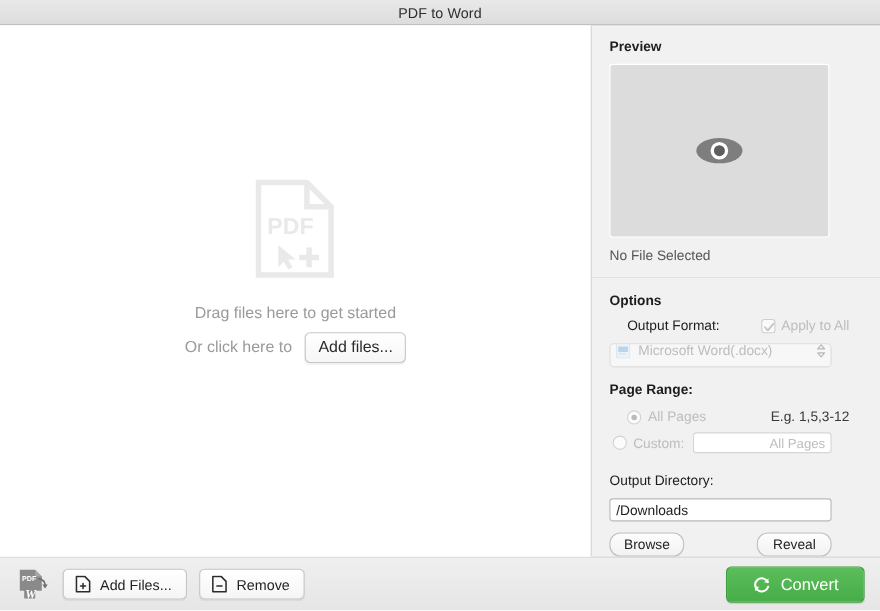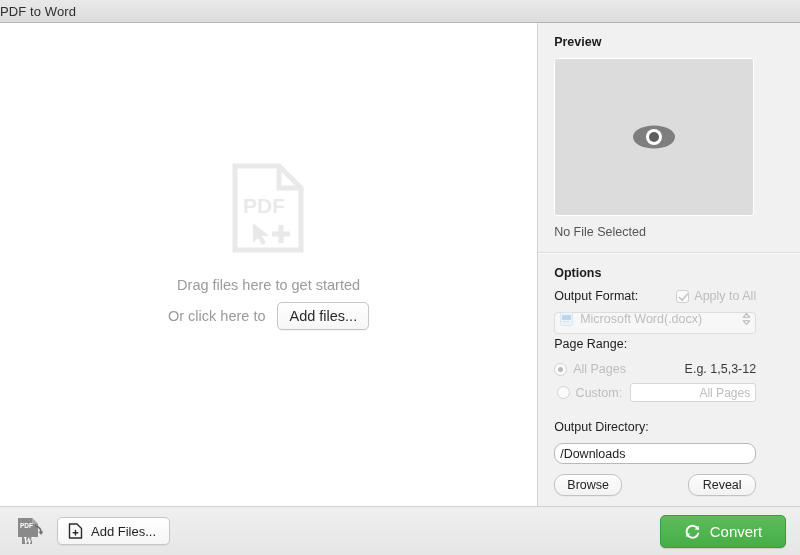--- a/index.html
+++ b/index.html
@@ -24,20 +24,21 @@
   }
 
   
   .titlebar {
     height: 22px;
     min-height: 22px;
     background: linear-gradient(to bottom, #e9e9e9 0%, #dcdcdc 100%);
     border-bottom: 1px solid #b4b4b4;
     display: flex;
     align-items: center;
+    justify-content: center;
     position: relative;
   }
   .titlebar-title {
     font-size: 13px;
     color: #2f2f2f;
     letter-spacing: 0.1px;
   }
 
   
   .body-row {
@@ -137,24 +138,25 @@
     font-size: 12.5px;
     color: #1d1d1d;
   }
   .row {
     display: flex;
     align-items: center;
     justify-content: flex-end;
   }
   .row-space {
     justify-content: space-between;
+    margin-left: 16px;
   }
   .mt8 { margin-top: 9px; }
   .mt10 { margin-top: 11px; }
-  .mt12 { margin-top: 3px; }
+  .mt12 { margin-top: 13px; font-weight: bold; }
   .mt6 { margin-top: 7px; }
 
   .check-disabled {
     display: flex;
     align-items: center;
     gap: 5px;
     opacity: 1;
   }
   .checkbox-ui {
     width: 13px;
@@ -240,21 +242,21 @@
     margin-left: 8px;
   }
   .custom-input::placeholder { color: #bdbdbd; }
 
   .dir-input {
     width: 202px;
     height: 21px;
     box-sizing: border-box;
     background: #ffffff;
     border: 1px solid #b9b9b9;
-    border-radius: 9px;
+    border-radius: 3px;
     font-family: "Liberation Sans", sans-serif;
     font-size: 12.5px;
     color: #1d1d1d;
     padding: 0 5px;
   }
   .dir-buttons {
     width: 202px;
     display: flex;
     justify-content: space-between;
     margin-top: 10px;
@@ -443,20 +445,27 @@
       </svg>
 
       <span class="tool-button">
         <svg class="tool-icon" viewBox="0 0 15 16">
           <path d="M1.5 1 H9 L13.5 5.5 V15 H1.5 Z" fill="none" stroke="#2b2b2b" stroke-width="1.4" stroke-linejoin="round"></path>
           <path d="M7.5 7.5 V12 M5.2 9.8 H9.8" stroke="#2b2b2b" stroke-width="1.4" stroke-linecap="round"></path>
         </svg>
         <span>Add Files...</span>
       </span>
 
+      <span class="tool-button">
+        <svg class="tool-icon" viewBox="0 0 15 16">
+          <path d="M1.5 1 H9 L13.5 5.5 V15 H1.5 Z" fill="none" stroke="#2b2b2b" stroke-width="1.4" stroke-linejoin="round"></path>
+          <path d="M5.2 9.8 H9.8" stroke="#2b2b2b" stroke-width="1.4" stroke-linecap="round"></path>
+        </svg>
+        <span>Remove</span>
+      </span>
 
     </div>
 
     <span class="convert-button">
       <svg class="convert-icon" viewBox="0 0 17 17">
         <path d="M14 6.2 A6 6 0 1 0 14.3 10.4" fill="none" stroke="#ffffff" stroke-width="1.9" stroke-linecap="round"></path>
         <path d="M14.6 2.6 L14.6 6.6 L10.6 6.6 Z" fill="#ffffff"></path>
         <path d="M2.4 14.4 L2.4 10.4 L6.4 10.4 Z" fill="#ffffff"></path>
       </svg>
       <span>Convert</span>

